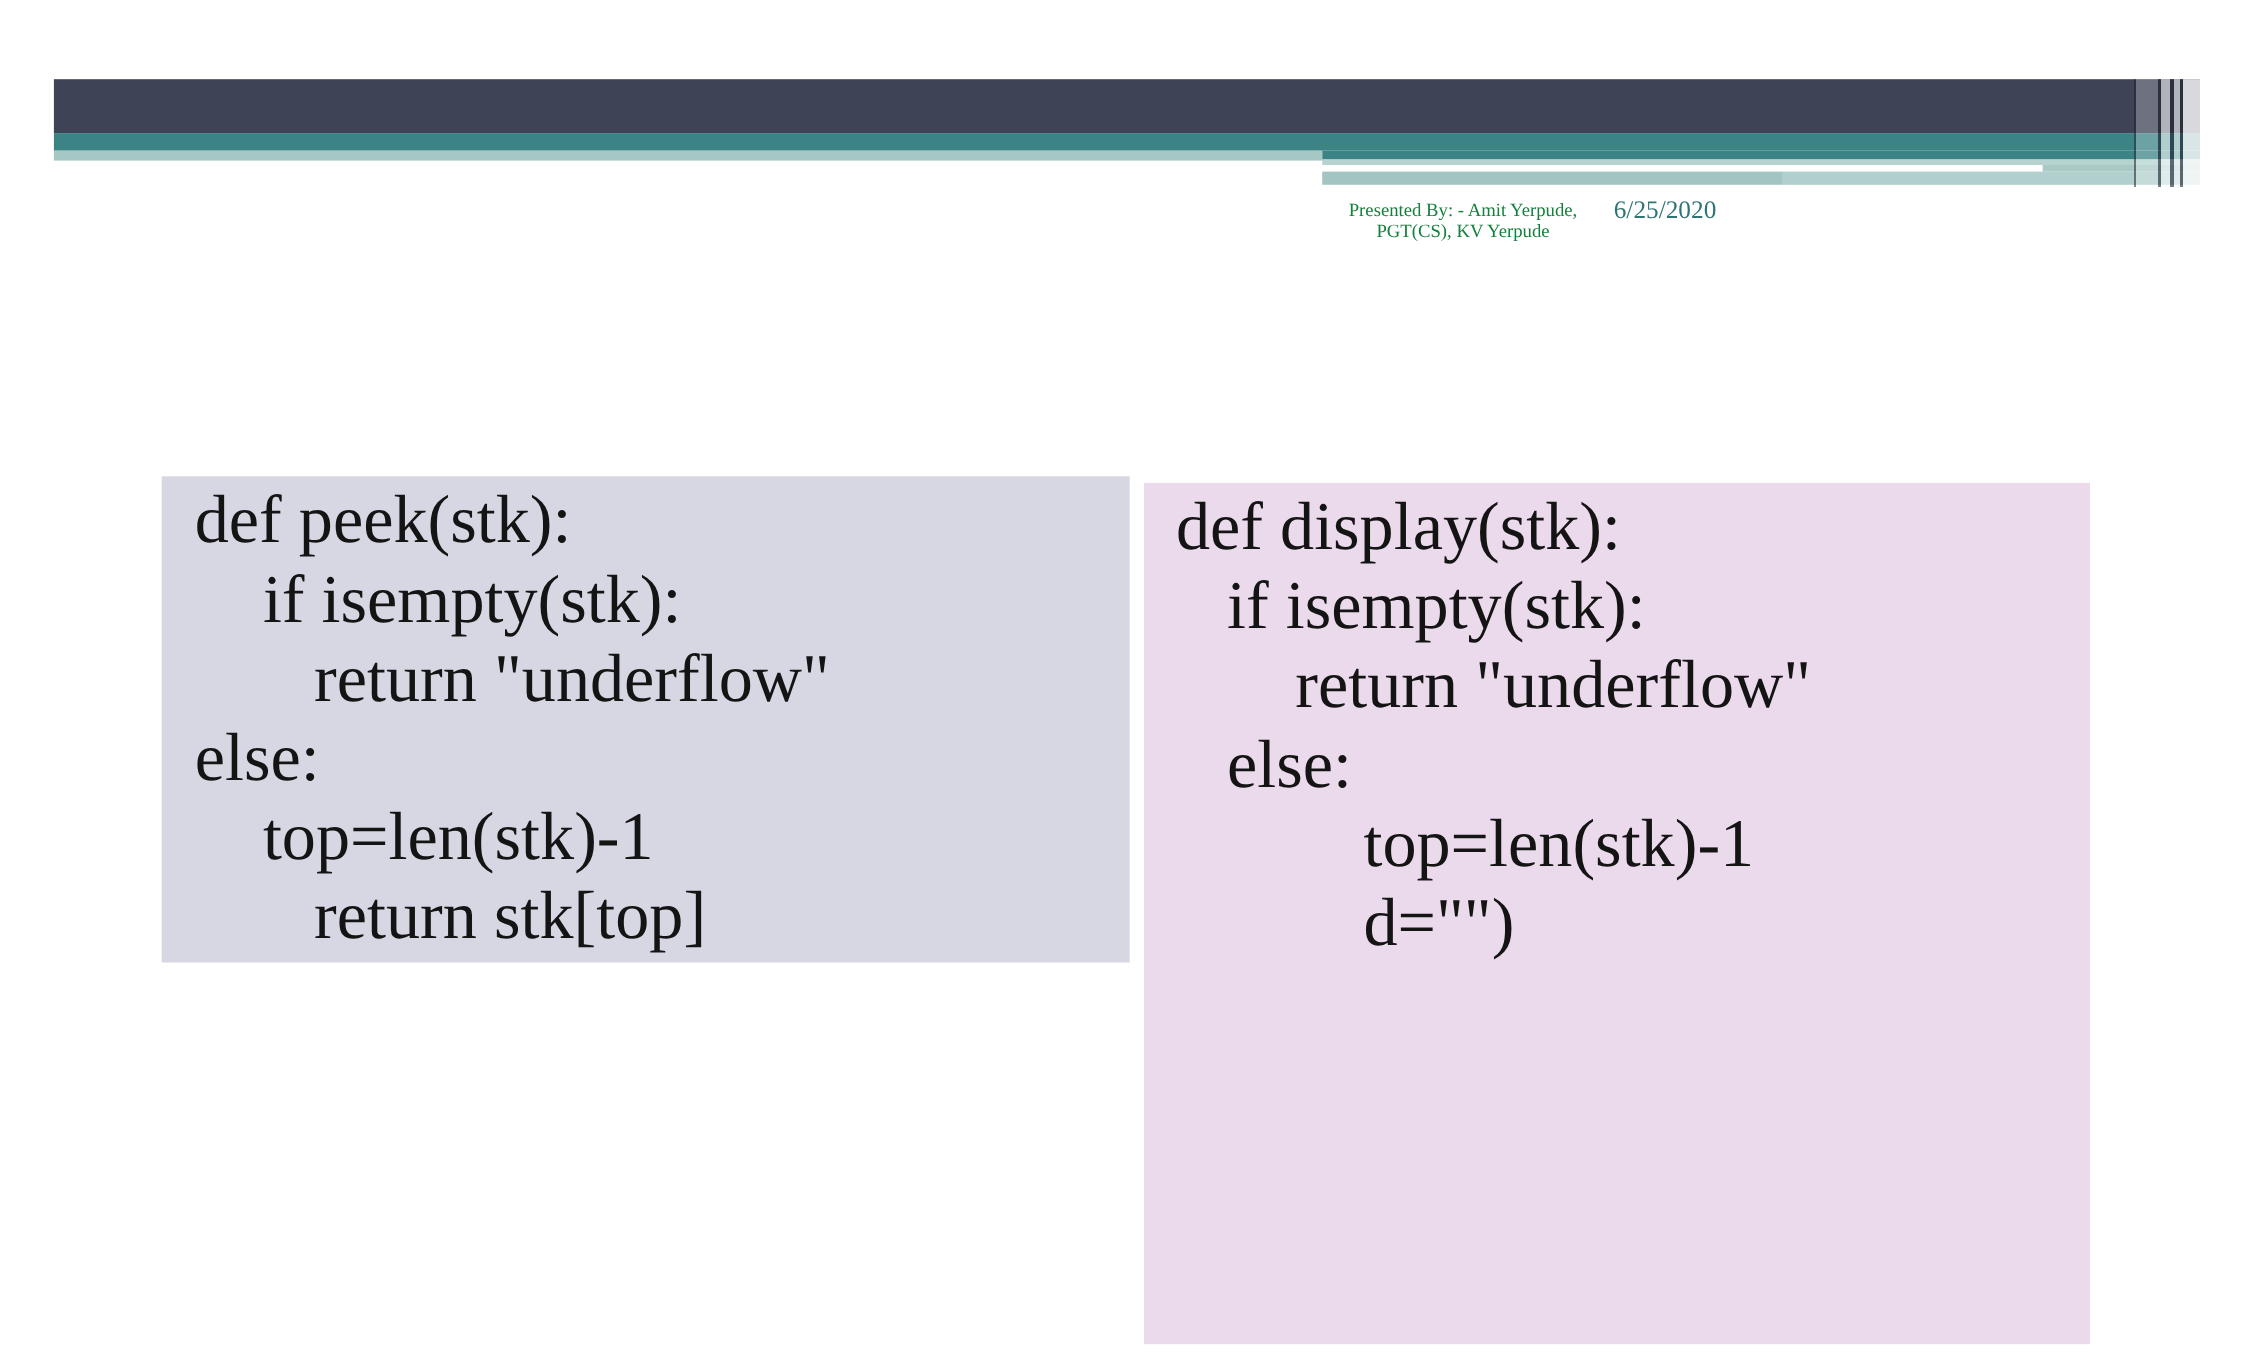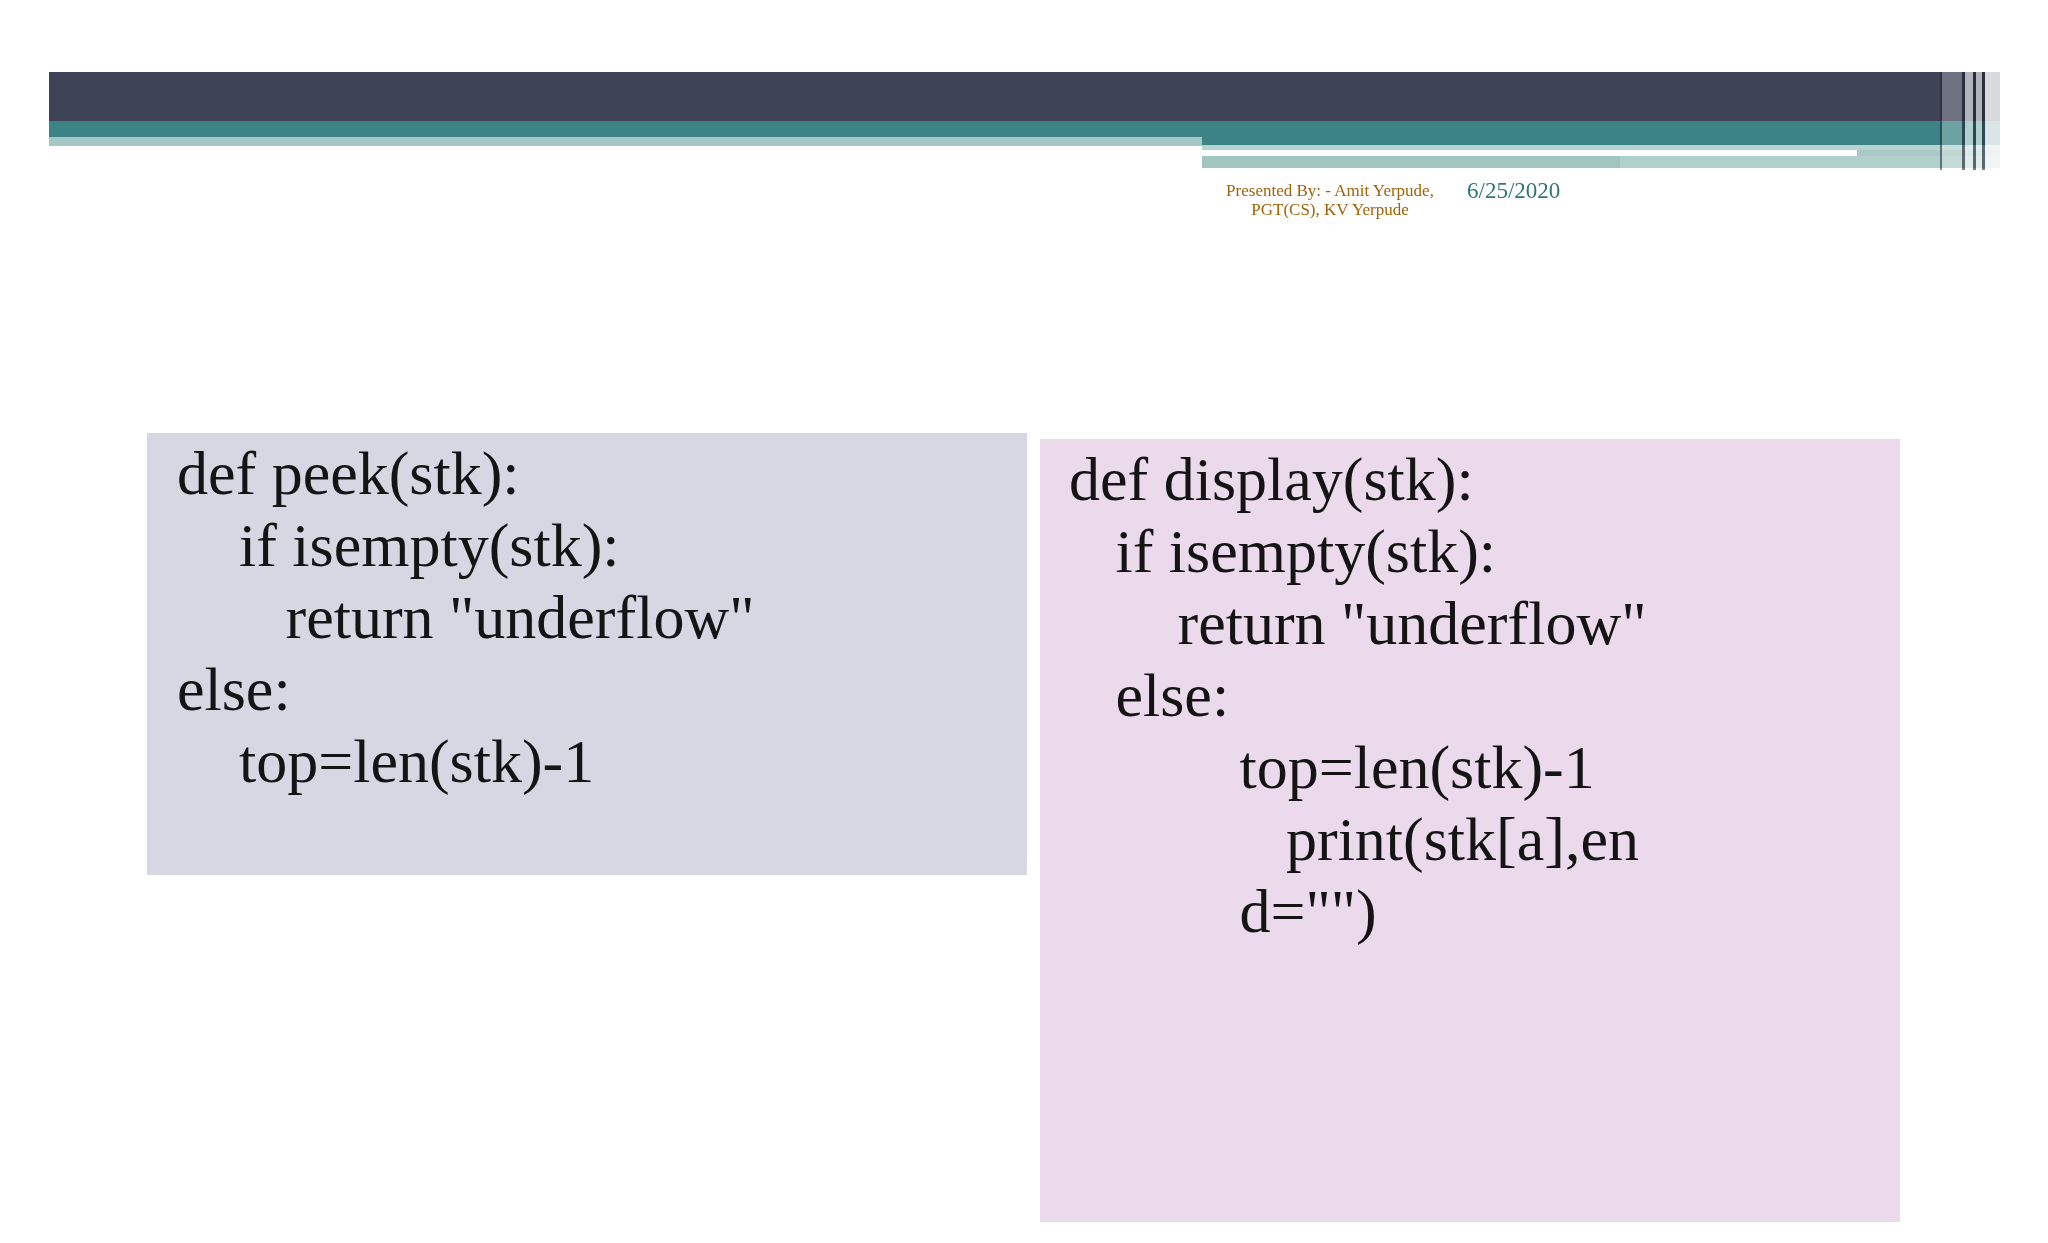--- a/index.html
+++ b/index.html
@@ -59,21 +59,21 @@
       rgba(30,34,50,0.60) 33px 36px,
       rgba(255,255,255,0.60) 36px 42px,
       rgba(30,34,50,0.60) 42px 45px,
       rgba(255,255,255,0.80) 45px 60px);
   }
 
   
   .presenter {
     left: 1180px; top: 181px; width: 300px;
     text-align: center;
-    color: #a16207;
+    color: #15803d;
     font-size: 17px;
     line-height: 19px;
   }
   .slide-date {
     left: 1467px; top: 181px;
     color: #2f7577;
     font-size: 23px;
     line-height: 19px;
   }
 
@@ -116,23 +116,23 @@
   <div>PGT(CS), KV Yerpude</div>
 </div>
 <div class="abs slide-date">6/25/2020</div>
 
 <div class="abs code-box code-box-peek">
   <div class="code-line">def peek(stk):</div>
   <div class="code-line">    if isempty(stk):</div>
   <div class="code-line">       return "underflow"</div>
   <div class="code-line">else:</div>
   <div class="code-line">    top=len(stk)-1</div>
+  <div class="code-line">       return stk[top]</div>
 </div>
 
 <div class="abs code-box code-box-display">
   <div class="code-line">def display(stk):</div>
   <div class="code-line">   if isempty(stk):</div>
   <div class="code-line">       return "underflow"</div>
   <div class="code-line">   else:</div>
   <div class="code-line">           top=len(stk)-1</div>
-  <div class="code-line">              print(stk[a],en</div>
   <div class="code-line">           d="")</div>
 </div>
 
 </body></html>

